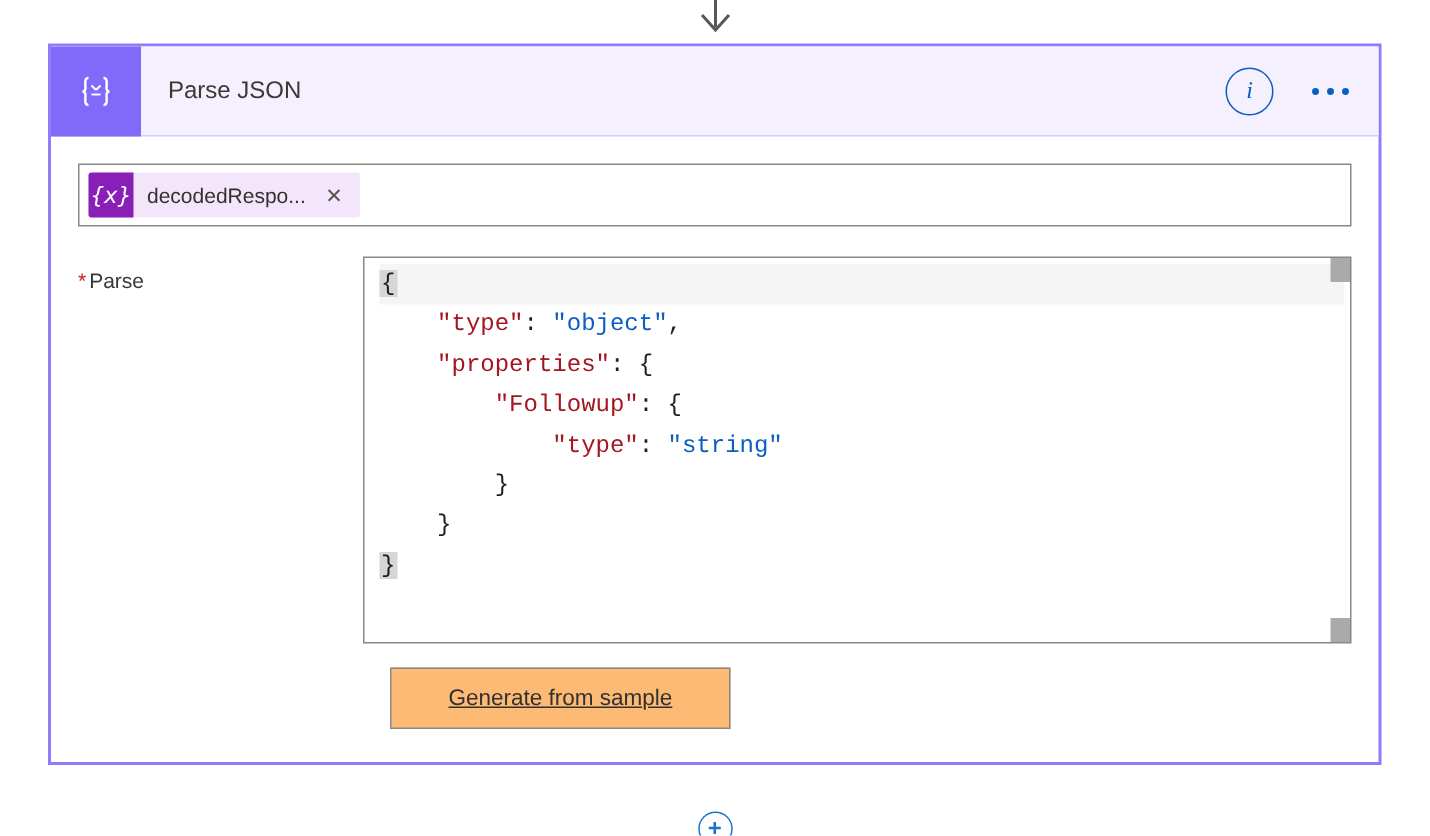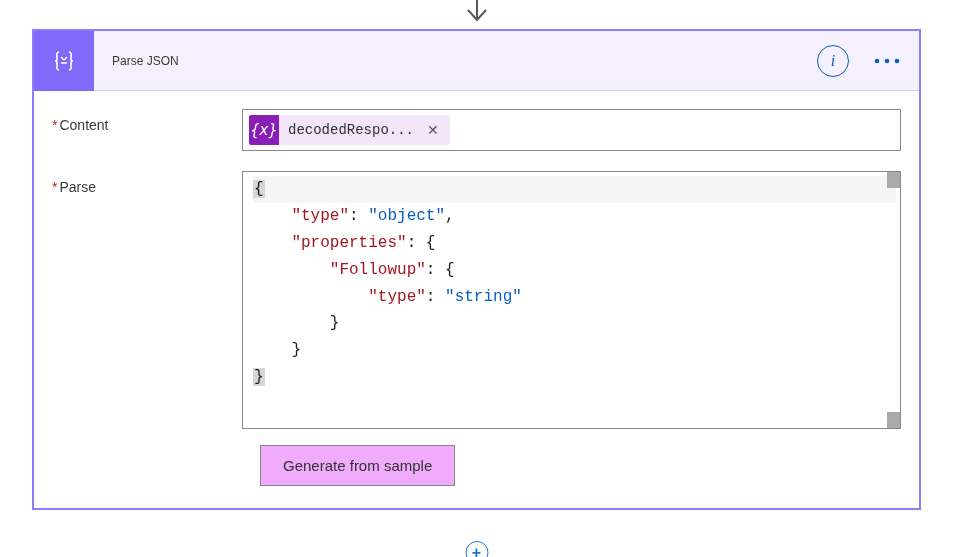--- a/index.html
+++ b/index.html
@@ -47,21 +47,21 @@
       align-items: center;
       justify-content: center;
       color: #fff;
       font-size: 22px;
       font-weight: 300;
       font-family: Consolas, monospace;
     }
     .action-title {
       flex: 1;
       padding: 0 18px;
-      font-size: 12px;
+      font-size: 16px;
       color: #3a3935;
     }
     .info-btn {
       width: 32px;
       height: 32px;
       border: 1.5px solid #0a5ec2;
       border-radius: 50%;
       display: flex;
       align-items: center;
       justify-content: center;
@@ -124,21 +124,21 @@
       color: #fff;
       display: flex;
       align-items: center;
       justify-content: center;
       border-radius: 2px 0 0 2px;
       font-family: Consolas, monospace;
       font-size: 15px;
       font-style: italic;
       margin-right: 9px;
     }
-    .token-text { margin-right: 10px; font-family: Liberation Mono, monospace; }
+    .token-text { margin-right: 10px; }
     .token-close {
       cursor: pointer;
       font-size: 14px;
       color: #5a5653;
       padding: 0 3px;
     }
     .schema-editor {
       flex: 1;
       border: 1px solid #8a8886;
       height: 258px;
@@ -174,25 +174,26 @@
       right: 0;
       bottom: 0;
       width: 13px;
       height: 16px;
       background: #abaaa8;
     }
     .generate-btn {
       margin-left: 208px;
       margin-top: -4px;
       border: 1px solid #8a8886;
-      background: #f0abfc;
-      padding: 11px 22px;
+      background: #fdba74;
+      padding: 11px 38px;
       font-size: 15px;
       color: #323130;
       cursor: pointer;
+      text-decoration: underline;
     }
     .add-step {
       position: absolute;
       left: 50%;
       bottom: -7px;
       transform: translateX(-50%);
       width: 23px;
       height: 23px;
       border: 1.5px solid #1d73cf;
       border-radius: 50%;
@@ -231,21 +232,20 @@
       <svg width="26" height="6" viewBox="0 0 26 6" fill="#0a5ec2">
         <circle cx="3" cy="3" r="2.3"></circle>
           <circle cx="13" cy="3" r="2.3"></circle>
           <circle cx="23" cy="3" r="2.3"></circle>
       </svg>
     </div>
   </div>
 
   <div class="card-body">
     <div class="field-row">
-      <div class="field-label"><span class="req">*</span><span>Content</span></div>
       <div class="content-input">
         <span class="token">
           <span class="token-icon">
               <span>{x}</span>
             </span>
           <span class="token-text">decodedRespo...</span>
           <span class="token-close">✕</span>
         </span>
       </div>
     </div>

